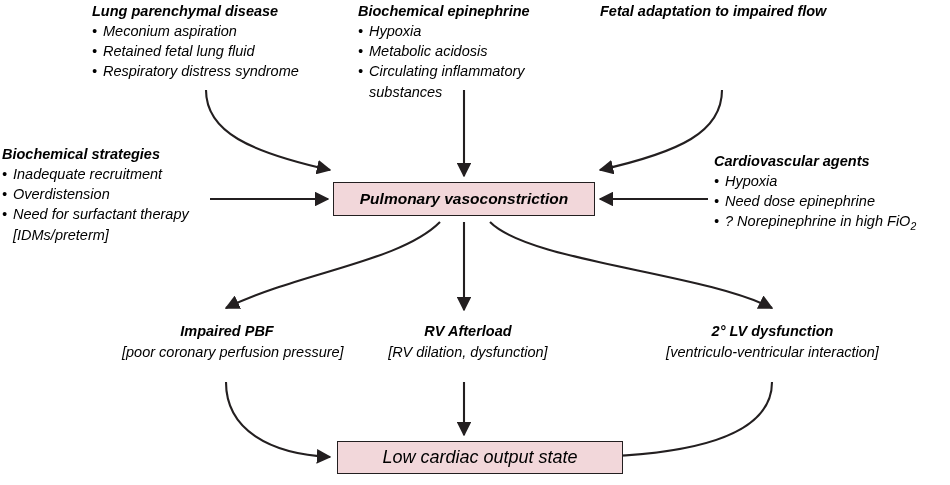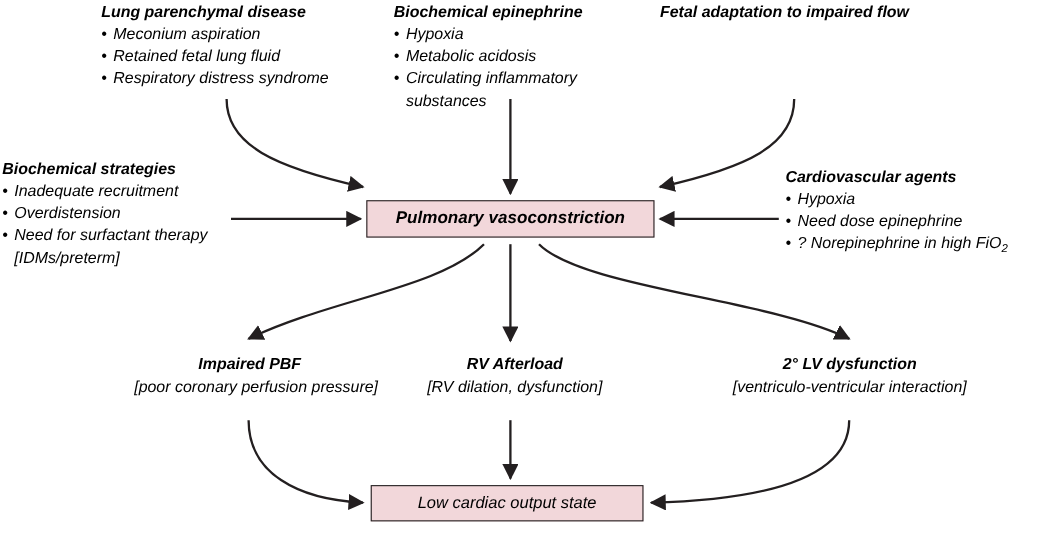--- a/index.html
+++ b/index.html
@@ -71,23 +71,23 @@
     left: 333px;
     top: 182px;
     width: 262px;
     height: 34px;
     font-size: 15.5px;
     font-weight: bold;
   }
   #box-lowcardiac {
     left: 337px;
     top: 441px;
-    width: 248px;
+    width: 286px;
     height: 33px;
-    font-size: 15px;
+    font-size: 18px;
     font-weight: normal;
   }
   .outcome {
     position: absolute;
     text-align: center;
     font-size: 14.5px;
     line-height: 1.45;
   }
   .outcome .oc-title {
     font-weight: bold;

